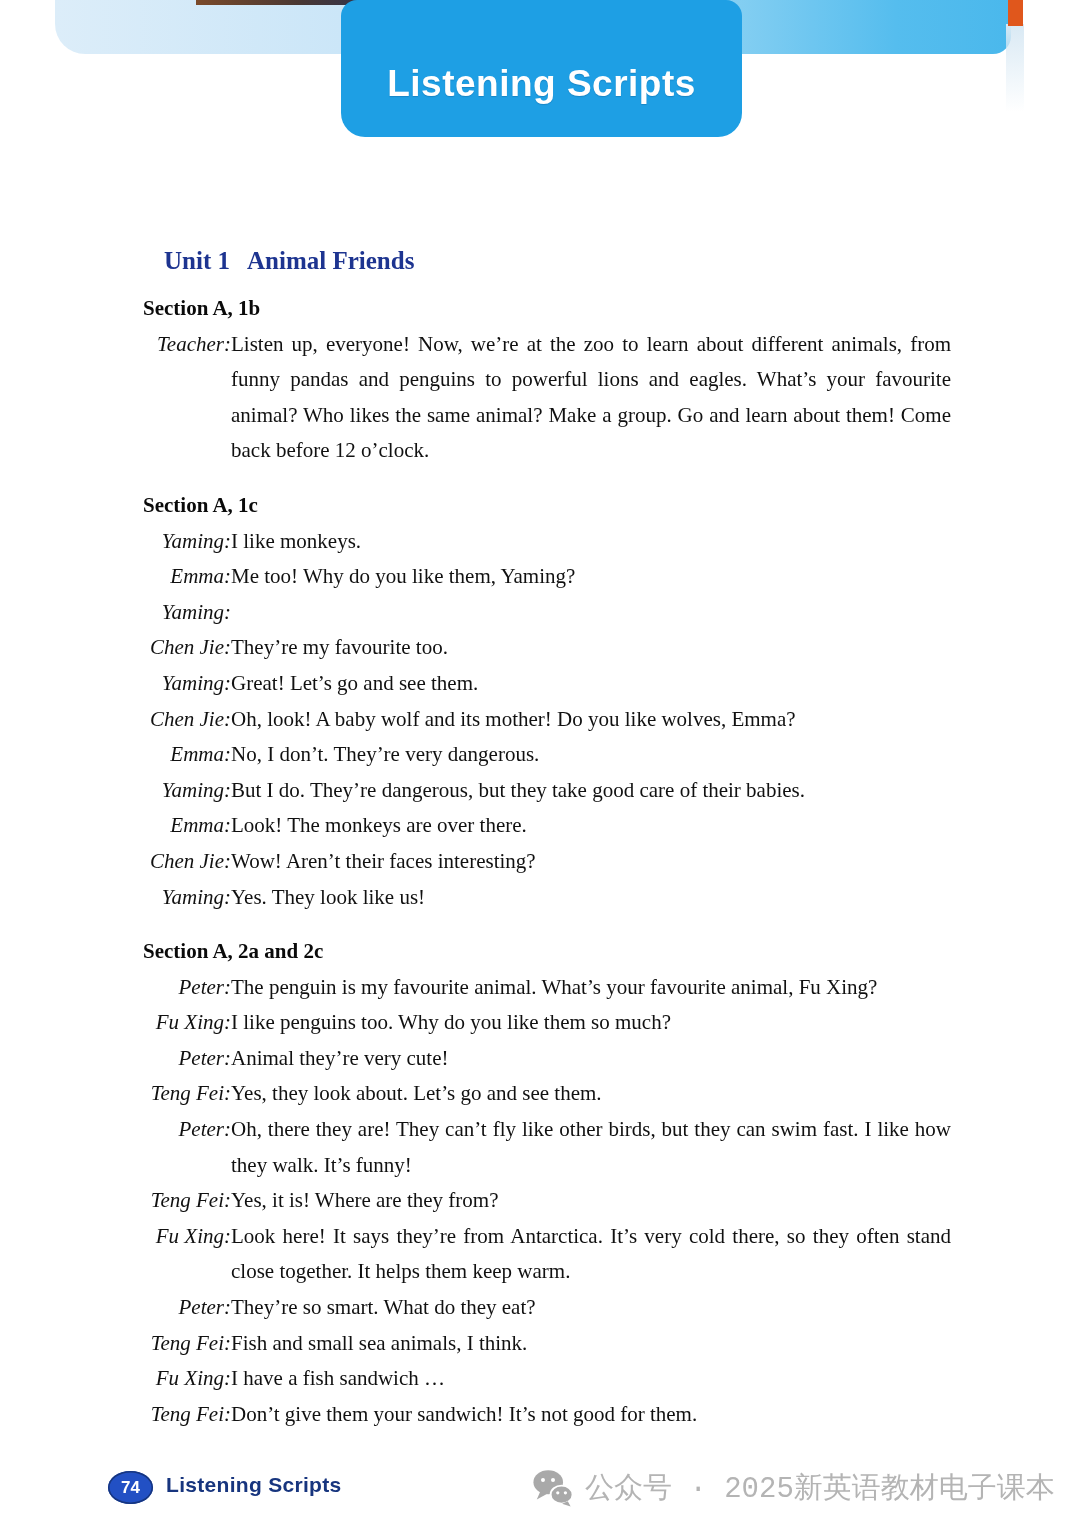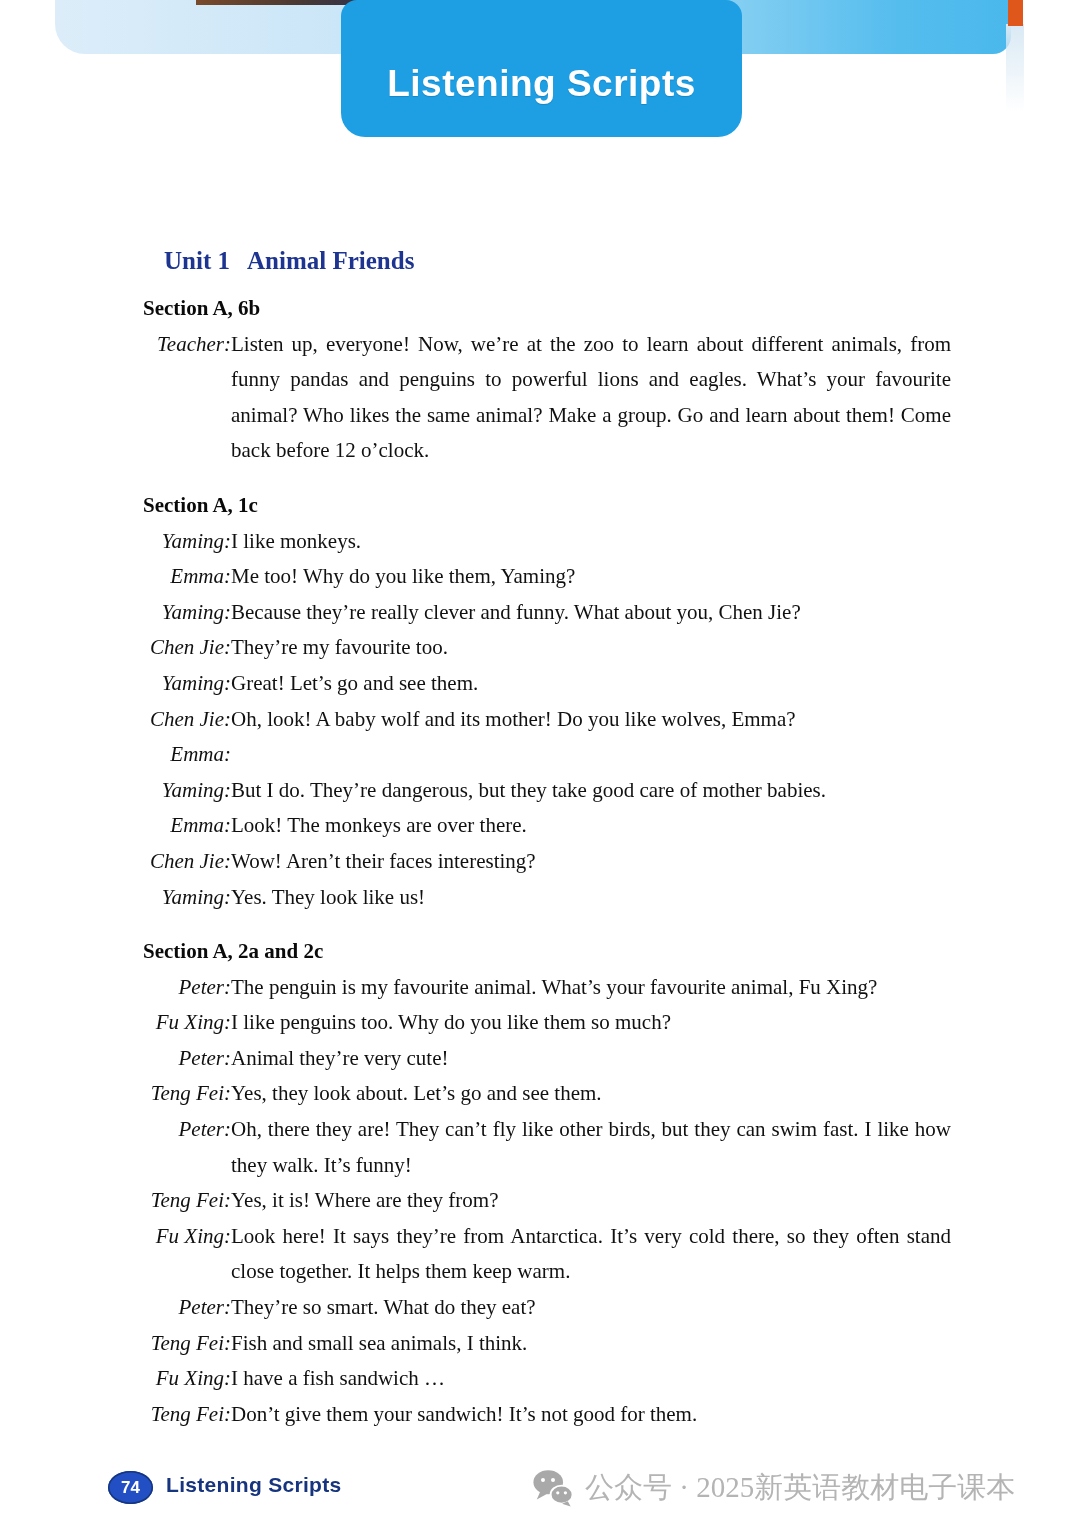--- a/index.html
+++ b/index.html
@@ -73,21 +73,21 @@
   .footer-label{
     position:absolute;left:166px;top:5px;
     font-family:"Liberation Sans","DejaVu Sans",sans-serif;
     font-weight:bold;font-size:21px;color:var(--footer-label-blue,#17357e);
     letter-spacing:0.3px;
   }
   .watermark{
     position:absolute;left:532px;top:0;height:40px;
     display:flex;align-items:flex-end;gap:11px;
     color:var(--watermark-gray,#b4b4b4);
-    font-family:Liberation Serif, serif;
+    font-family:Liberation Mono, monospace;
     font-size:29px;white-space:nowrap;
   }
   .watermark svg{flex:none;}
 </style>
 </head>
 <body>
 
 <div class="page">
 
   <div class="top-band"></div>
@@ -95,58 +95,58 @@
   <div class="orange-tab"></div>
   <div class="top-strip"></div>
   <div class="header-box">
     <span class="banner-title">Listening Scripts</span>
   </div>
 
   <div class="content">
     <div class="unit-title"><span>Unit 1</span><span class="unit-gap"></span><span>Animal Friends</span></div>
     <div id="sections">
         <div class="section">
-          <div class="section-heading">Section A, 6b</div>
+          <div class="section-heading">Section A, 1b</div>
           <div class="dialogue-row">
             <span class="speaker">Teacher:</span>
             <span class="line-text">Listen up, everyone! Now, we’re at the zoo to learn about different animals, from funny pandas and penguins to powerful lions and eagles. What’s your favourite animal? Who likes the same animal? Make a group. Go and learn about them! Come back before 12 o’clock.</span>
           </div>
         </div>
         <div class="section">
           <div class="section-heading">Section A, 1c</div>
           <div class="dialogue-row">
             <span class="speaker">Yaming:</span>
             <span class="line-text">I like monkeys.</span>
           </div>
           <div class="dialogue-row">
             <span class="speaker">Emma:</span>
             <span class="line-text">Me too! Why do you like them, Yaming?</span>
           </div>
           <div class="dialogue-row">
             <span class="speaker">Yaming:</span>
-            <span class="line-text">Because they’re really clever and funny. What about you, Chen Jie?</span>
           </div>
           <div class="dialogue-row">
             <span class="speaker">Chen Jie:</span>
             <span class="line-text">They’re my favourite too.</span>
           </div>
           <div class="dialogue-row">
             <span class="speaker">Yaming:</span>
             <span class="line-text">Great! Let’s go and see them.</span>
           </div>
           <div class="dialogue-row">
             <span class="speaker">Chen Jie:</span>
             <span class="line-text">Oh, look! A baby wolf and its mother! Do you like wolves, Emma?</span>
           </div>
           <div class="dialogue-row">
             <span class="speaker">Emma:</span>
-          </div>
-          <div class="dialogue-row">
-            <span class="speaker">Yaming:</span>
-            <span class="line-text">But I do. They’re dangerous, but they take good care of mother babies.</span>
+            <span class="line-text">No, I don’t. They’re very dangerous.</span>
+          </div>
+          <div class="dialogue-row">
+            <span class="speaker">Yaming:</span>
+            <span class="line-text">But I do. They’re dangerous, but they take good care of their babies.</span>
           </div>
           <div class="dialogue-row">
             <span class="speaker">Emma:</span>
             <span class="line-text">Look! The monkeys are over there.</span>
           </div>
           <div class="dialogue-row">
             <span class="speaker">Chen Jie:</span>
             <span class="line-text">Wow! Aren’t their faces interesting?</span>
           </div>
           <div class="dialogue-row">

